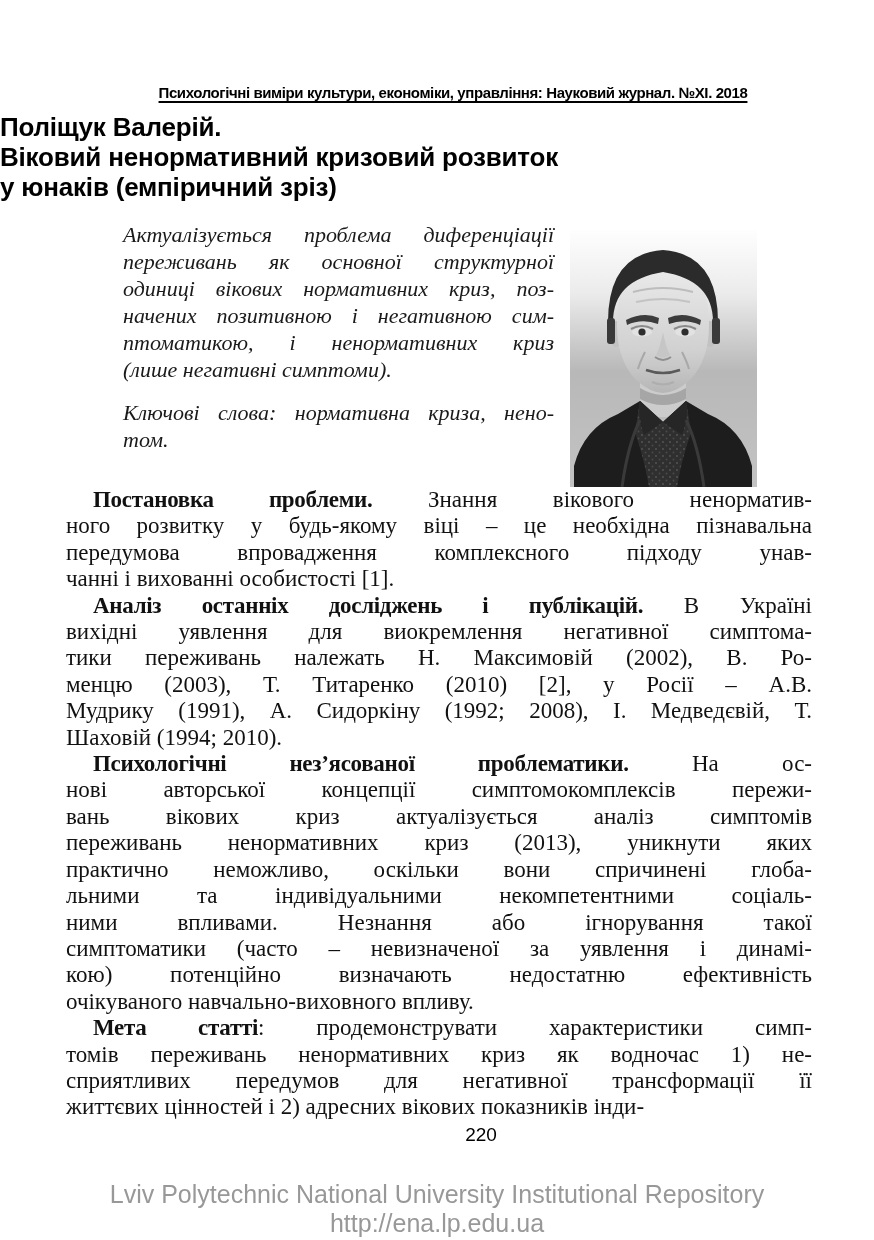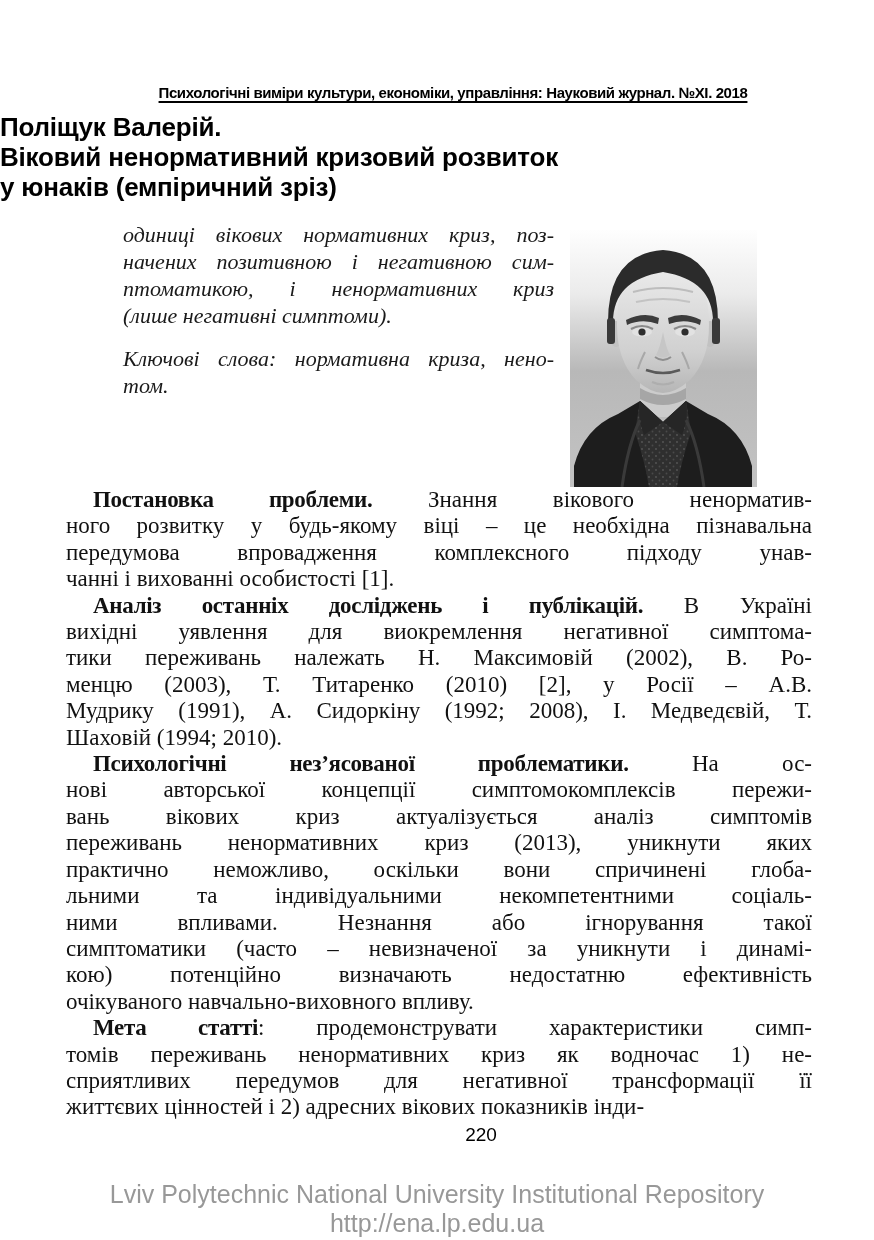--- a/index.html
+++ b/index.html
@@ -61,20 +61,22 @@
   </div>
 
   <h1 class="article-title">
     <span class="t-line">Поліщук Валерій.</span>
     <span class="t-line">Віковий ненормативний кризовий розвиток</span>
     <span class="t-line">у юнаків (емпіричний зріз)</span>
   </h1>
 
   <div class="abstract-col">
     <div class="par abstract">
+        <div class="pline first jfy">Актуалізується проблема диференціації</div>
+        <div class="pline jfy">переживань як основної структурної</div>
         <div class="pline jfy">одиниці вікових нормативних криз, поз-</div>
         <div class="pline jfy">начених позитивною і негативною сим-</div>
         <div class="pline jfy">птоматикою, і ненормативних криз</div>
         <div class="pline lastline">(лише негативні симптоми).</div>
       </div>
     <div class="par abstract kw">
         <div class="pline first jfy">Ключові слова: нормативна криза, нено-</div>
         <div class="pline lastline">том.</div>
       </div>
   </div>
@@ -163,21 +165,21 @@
         <div class="pline lastline">Шаховій (1994; 2010).</div>
       </div>
     <div class="par body-par">
         <div class="pline first jfy"><b class="lead">Психологічні нез’ясованої проблематики.</b> На ос-</div>
         <div class="pline jfy">нові авторської концепції симптомокомплексів пережи-</div>
         <div class="pline jfy">вань вікових криз актуалізується аналіз симптомів</div>
         <div class="pline jfy">переживань ненормативних криз (2013), уникнути яких</div>
         <div class="pline jfy">практично неможливо, оскільки вони спричинені глоба-</div>
         <div class="pline jfy">льними та індивідуальними некомпетентними соціаль-</div>
         <div class="pline jfy">ними впливами. Незнання або ігнорування такої</div>
-        <div class="pline jfy">симптоматики (часто – невизначеної за уникнути і динамі-</div>
+        <div class="pline jfy">симптоматики (часто – невизначеної за уявлення і динамі-</div>
         <div class="pline jfy">кою) потенційно визначають недостатню ефективність</div>
         <div class="pline lastline">очікуваного навчально-виховного впливу.</div>
       </div>
     <div class="par body-par">
         <div class="pline first jfy"><b class="lead">Мета статті</b>: продемонструвати характеристики симп-</div>
         <div class="pline jfy">томів переживань ненормативних криз як водночас 1) не-</div>
         <div class="pline jfy">сприятливих передумов для негативної трансформації її</div>
         <div class="pline lastline">життєвих цінностей і 2) адресних вікових показників інди-</div>
       </div>
   </div>

